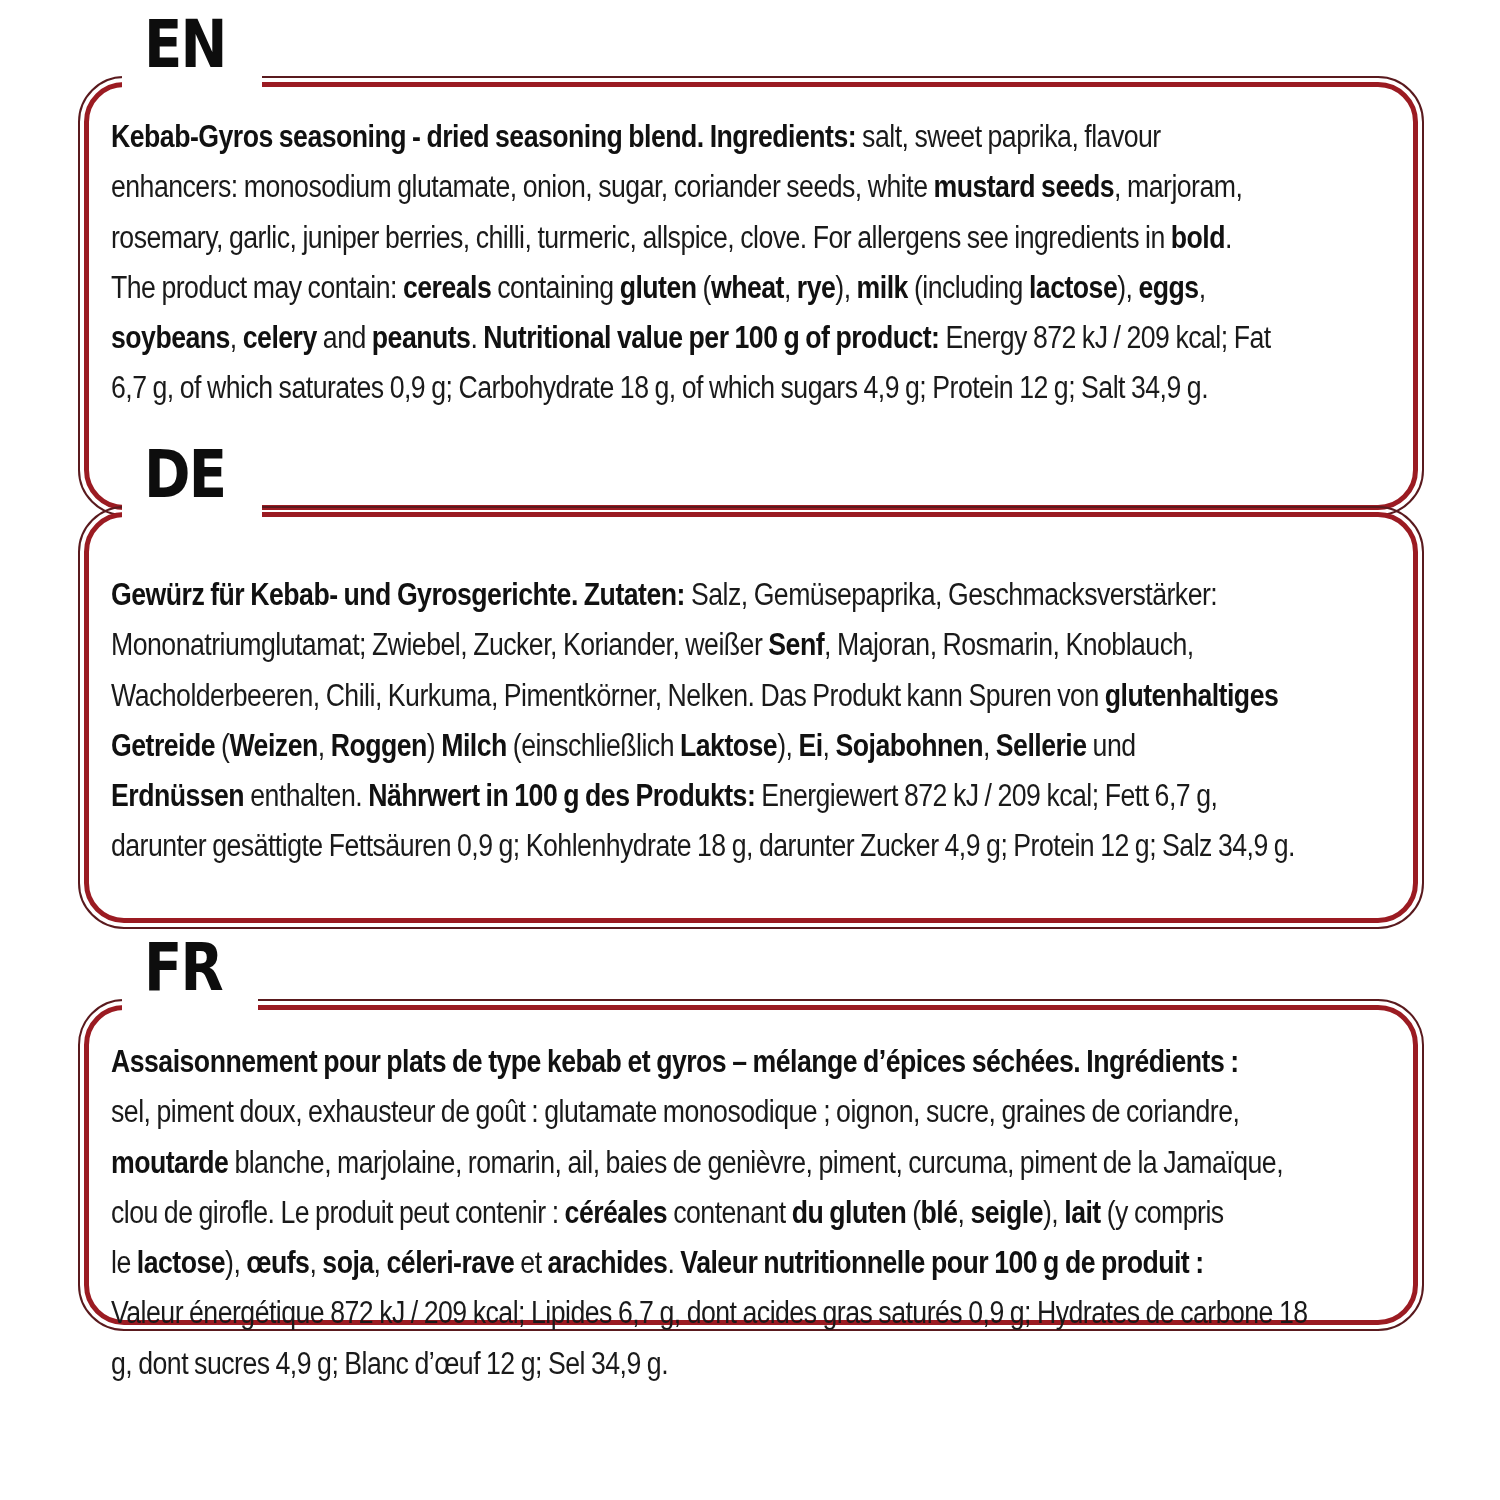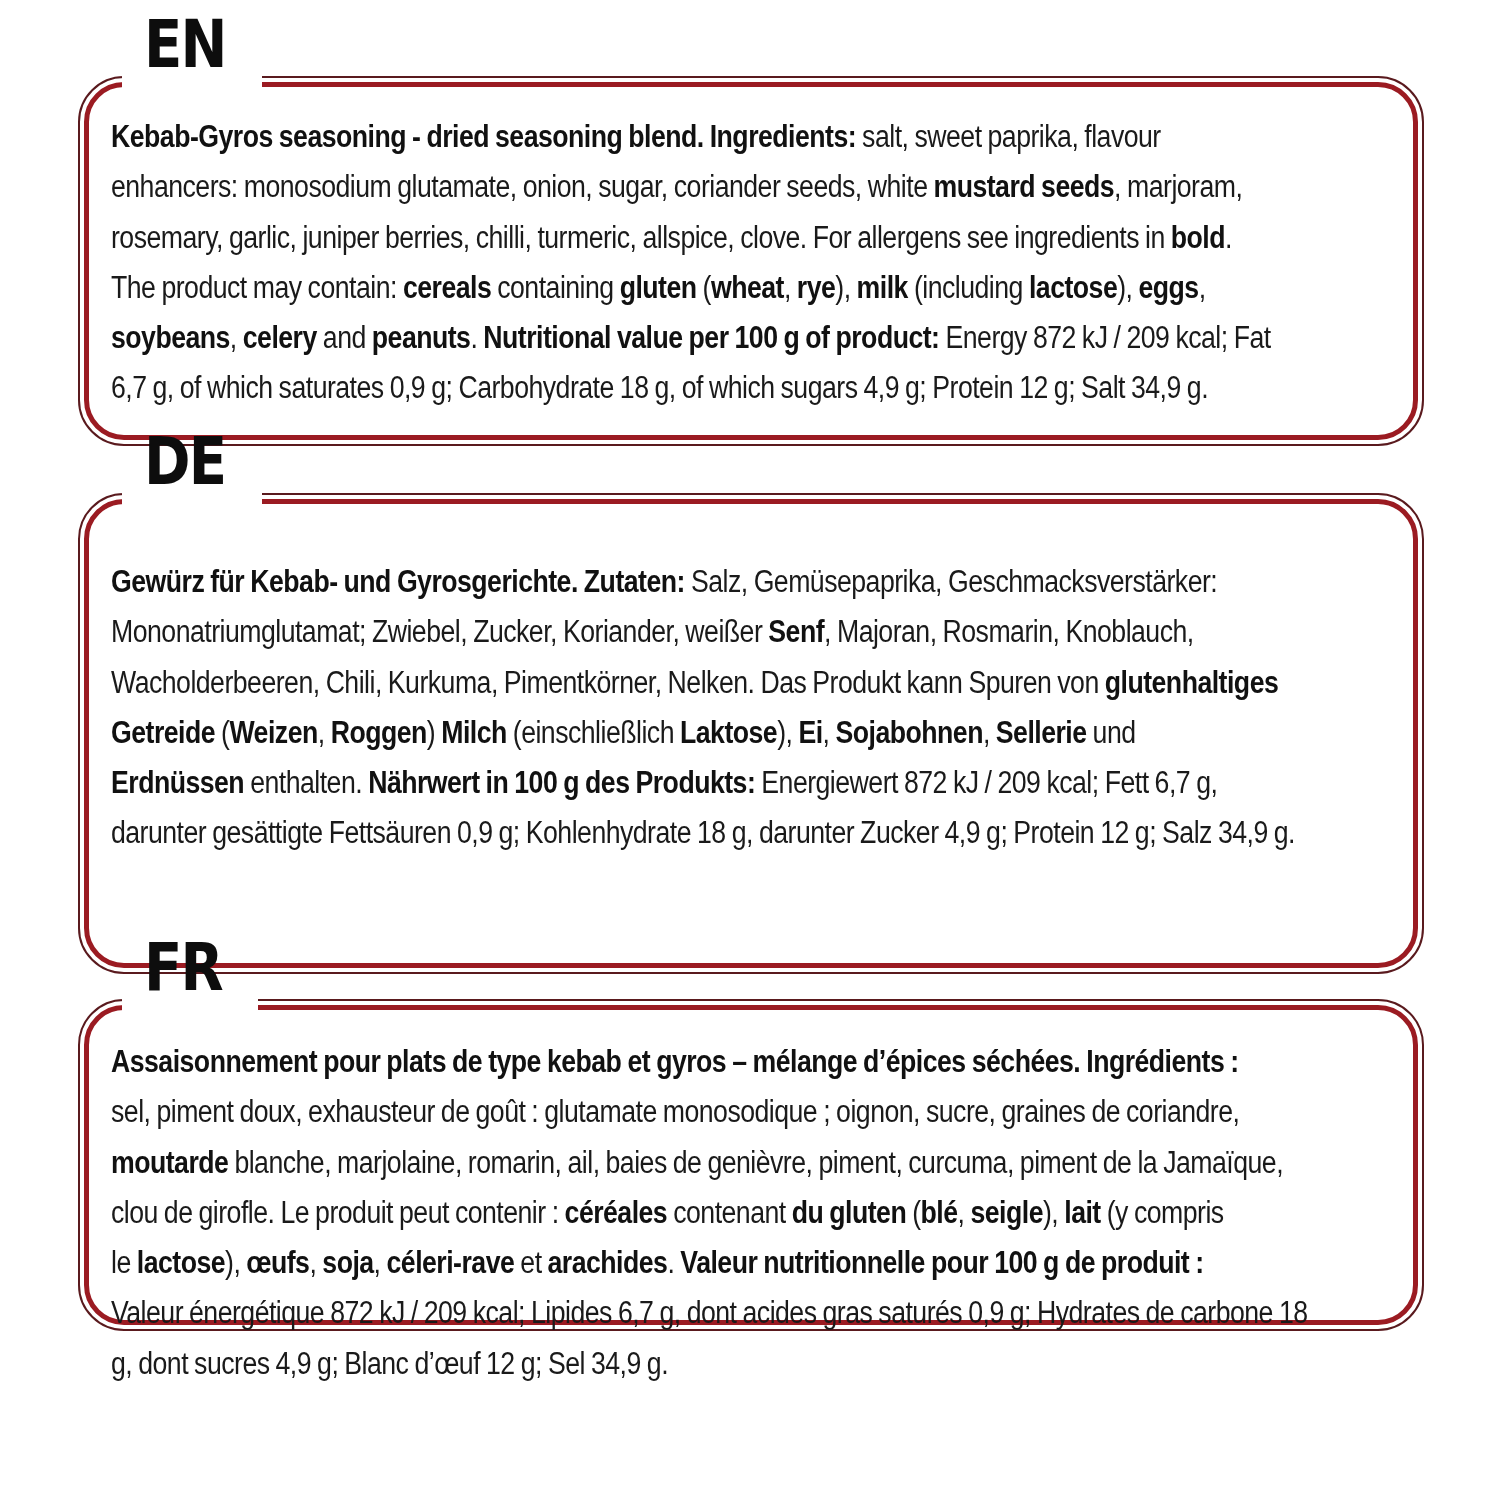--- a/index.html
+++ b/index.html
@@ -28,37 +28,37 @@
     font-size: 31px; line-height: 50.3px; letter-spacing: -0.6px;
     transform: scaleX(0.86); transform-origin: left top; width: 1490px;
     word-spacing: -1px;
   }
   .body-text b { font-weight: bold; color: #111; }
   .line { white-space: nowrap; }
 </style>
 </head>
 <body>
 
-<section class="panel" style="top:76px;height:370px;">
+<section class="panel" style="top:76px;height:440px;">
   <div class="frame-outer"></div>
   <div class="frame-inner"></div>
   <div class="label-gap">
     <span class="lang-label">EN</span>
   </div>
   <div class="body-text" style="top:36px;">
       <div class="line"><b>Kebab-Gyros seasoning - dried seasoning blend. Ingredients:</b><span> salt, sweet paprika, flavour</span></div>
       <div class="line"><span>enhancers: monosodium glutamate, onion, sugar, coriander seeds, white </span><b>mustard seeds</b><span>, marjoram,</span></div>
       <div class="line"><span>rosemary, garlic, juniper berries, chilli, turmeric, allspice, clove. For allergens see ingredients in </span><b>bold</b><span>.</span></div>
       <div class="line"><span>The product may contain: </span><b>cereals</b><span> containing </span><b>gluten</b><span> (</span><b>wheat</b><span>, </span><b>rye</b><span>), </span><b>milk</b><span> (including </span><b>lactose</b><span>), </span><b>eggs</b><span>,</span></div>
       <div class="line"><b>soybeans</b><span>, </span><b>celery</b><span> and </span><b>peanuts</b><span>. </span><b>Nutritional value per 100 g of product:</b><span> Energy 872 kJ / 209 kcal; Fat</span></div>
       <div class="line"><span>6,7 g, of which saturates 0,9 g; Carbohydrate 18 g, of which sugars 4,9 g; Protein 12 g; Salt 34,9 g.</span></div>
     </div>
 </section>
 
-<section class="panel" style="top:493px;height:481px;">
+<section class="panel" style="top:506px;height:423px;">
   <div class="frame-outer"></div>
   <div class="frame-inner"></div>
   <div class="label-gap">
     <span class="lang-label">DE</span>
   </div>
   <div class="body-text" style="top:64px;">
       <div class="line"><b>Gewürz für Kebab- und Gyrosgerichte. Zutaten:</b><span> Salz, Gemüsepaprika, Geschmacksverstärker:</span></div>
       <div class="line"><span>Mononatriumglutamat; Zwiebel, Zucker, Koriander, weißer </span><b>Senf</b><span>, Majoran, Rosmarin, Knoblauch,</span></div>
       <div class="line"><span>Wacholderbeeren, Chili, Kurkuma, Pimentkörner, Nelken. Das Produkt kann Spuren von </span><b>glutenhaltiges</b></div>
       <div class="line"><b>Getreide</b><span> (</span><b>Weizen</b><span>, </span><b>Roggen</b><span>) </span><b>Milch</b><span> (einschließlich </span><b>Laktose</b><span>), </span><b>Ei</b><span>, </span><b>Sojabohnen</b><span>, </span><b>Sellerie</b><span> und</span></div>

